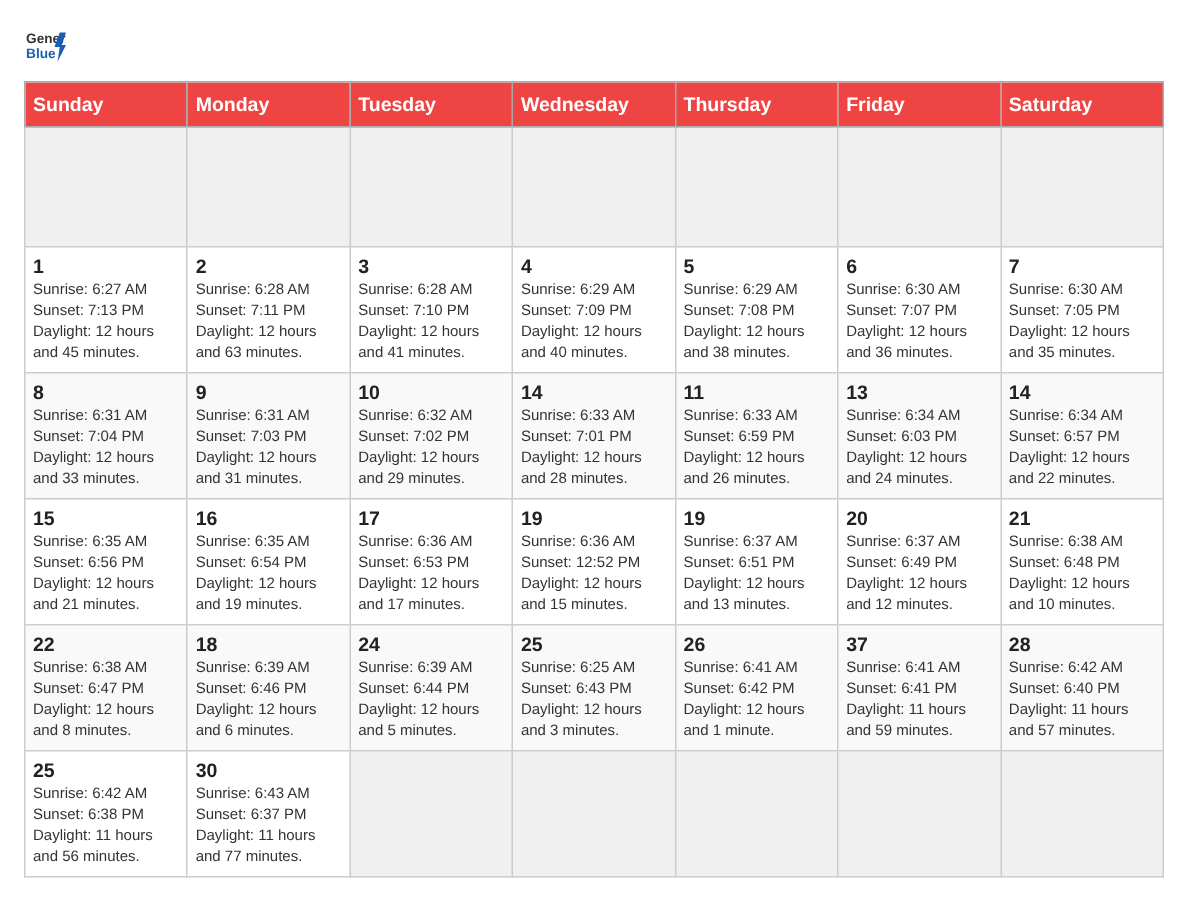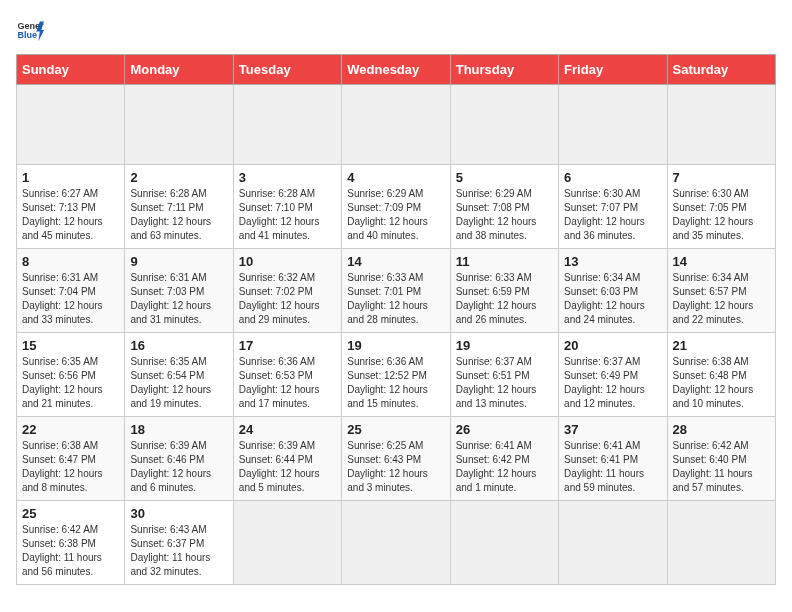--- a/index.html
+++ b/index.html
@@ -360,21 +360,21 @@
             <span>Sunrise: 6:42 AM</span><br>
             <span>Sunset: 6:38 PM</span><br>
             <span>Daylight: 11 hours and 56 minutes.</span>
           </div>
         </td>
         <td>
           <span class="day-num">30</span>
           <div class="day-info">
             <span>Sunrise: 6:43 AM</span><br>
             <span>Sunset: 6:37 PM</span><br>
-            <span>Daylight: 11 hours and 32 minutes.</span>
+            <span>Daylight: 11 hours and 77 minutes.</span>
           </div>
         </td>
         <td class="empty-cell"></td>
         <td class="empty-cell"></td>
         <td class="empty-cell"></td>
         <td class="empty-cell"></td>
         <td class="empty-cell"></td>
       </tr>
     </tbody>
 </table>

